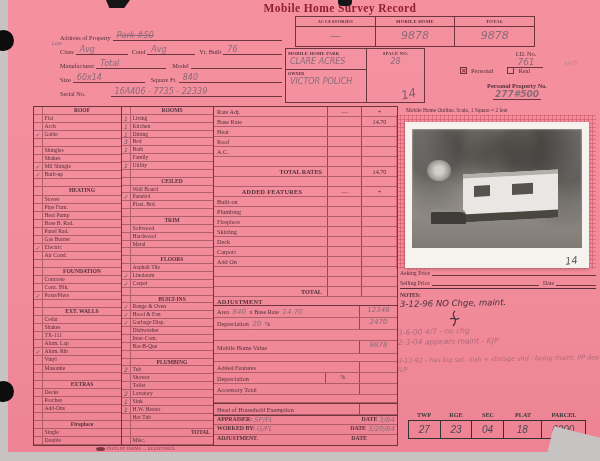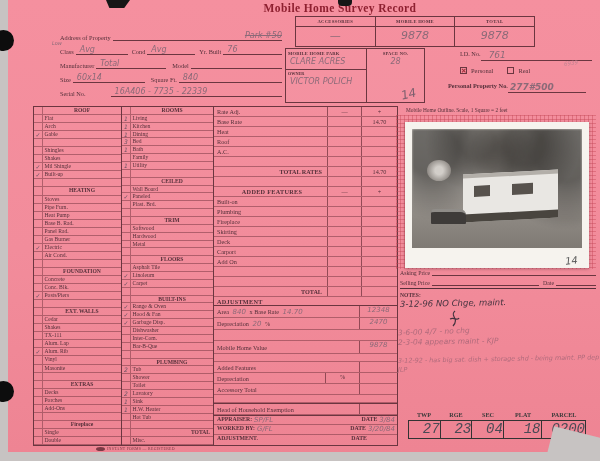--- a/index.html
+++ b/index.html
@@ -37,21 +37,21 @@
   
   .park{position:absolute;left:277px;top:48px;width:140px;height:55px;border:1.3px solid #6b3640;display:flex;background:rgba(255,255,255,0.03);}
   .park .pl{flex:1;display:flex;flex-direction:column;}
   .park .pr{width:58px;border-left:1px solid #6b3640;display:flex;flex-direction:column;position:relative;}
   .park .ph{font-size:4.6px;font-weight:bold;color:#55303a;padding:1.5px 2px;letter-spacing:.2px;}
   .park .pv{font-size:8px;padding-left:4px;line-height:10px;}
   .park .powner{font-size:4.2px;font-weight:bold;color:#55303a;border-top:.8px solid #6b3640;padding:1px 2px;margin-top:2px;}
   .space14{position:absolute;right:8px;bottom:1px;font-size:12px;transform:rotate(-14deg);color:#7d5f6e;}
 
   
-  .idline{position:absolute;display:flex;align-items:flex-start;font-size:6.3px;color:#55303a;}
+  .idline{position:absolute;display:flex;align-items:center;font-size:6.3px;color:#55303a;flex-direction:column;}
   .idline .val{border-bottom:.8px solid #6b3640;font-size:9px;line-height:10px;padding:0 8px;}
   .cbrow{position:absolute;display:flex;align-items:center;font-size:6.5px;color:#55303a;gap:4px;}
   .cbx{width:7px;height:7px;border:1px solid #6b3640;display:inline-block;text-align:center;
     font-size:6.5px;line-height:6px;color:#a32e3a;font-weight:bold;}
   .idnote{position:absolute;font-size:5.5px;transform:rotate(-8deg);color:#c28392;}
 
   
   .main{position:absolute;left:25px;top:106px;width:365px;height:340px;border:1.4px solid #6b3640;display:flex;}
   .lcol{display:flex;flex-direction:column;height:100%;}
   .col1{width:88px;border-right:1px solid #6b3640;}
@@ -120,22 +120,22 @@
   .note{position:absolute;white-space:nowrap;overflow:visible;}
   .n0{left:392px;top:298px;font-size:8.5px;transform:rotate(-1deg);}
   .n1{left:390px;top:327px;font-size:7.5px;transform:rotate(-2deg);}
   .n2{left:390px;top:337px;font-size:7.5px;transform:rotate(-1deg);}
   .n3{left:390px;top:355px;font-size:6.4px;white-space:normal;width:202px;line-height:9px;transform:rotate(-1deg);}
 
   .btab{position:absolute;left:400px;top:411px;width:178px;}
   .btab-h{display:flex;}
   .btab-h div{font-size:6.2px;font-weight:bold;text-align:center;color:#3a3a3a;padding-bottom:2px;}
   .btab-v{display:flex;border:1.2px solid #333;height:19px;}
-  .btab-v div{border-right:1px solid #333;text-align:right;font-size:14px;line-height:17px;
-    font-family:Liberation Mono, monospace;font-style:italic;color:#4a4a55;}
+  .btab-v div{border-right:1px solid #333;text-align:center;font-size:10px;line-height:17px;
+    font-family:Liberation Sans, sans-serif;font-style:italic;color:#4a4a55;}
   .btab-v div:last-child{border-right:none;}
   .cw0{width:32px;}.cw1{width:32px;}.cw2{width:32px;}.cw3{width:38px;}.cw4{width:44px;}
 
   .foot{position:absolute;left:88px;top:446.5px;display:flex;align-items:center;gap:2px;
     font-size:3.9px;color:#7c3a45;letter-spacing:.3px;}
   .foot .oval{width:9px;height:4px;background:#7c3a45;border-radius:50%;}
 </style>
 </head>
 <body>
 
@@ -151,21 +151,21 @@
         <div>TOTAL</div>
       </div>
     <div class="ttab-v hw">
 
     <div>—</div>
         <div>9878</div>
         <div>9878</div>
       </div>
   </div>
 
-  <div class="fline" style="left:52px;top:28px;width:222px;height:13px;text-align:right;">
+  <div class="fline" style="left:52px;top:28px;width:222px;height:13px;">
     <span class="lab">Address of Property</span>
     <span class="val hw strike">Park #50</span>
   </div>
   <div class="scrib hw" style="left:44px;top:40px;">Low</div>
   <div class="fline" style="left:52px;top:42px;width:222px;height:13px;">
     <span class="lab">Class</span>
     <span class="val hw" style="max-width:52px;">Avg</span>
     <span class="lab" style="padding-left:4px;">Cond</span>
     <span class="val hw" style="max-width:48px;">Avg</span>
     <span class="lab" style="padding-left:4px;">Yr. Built</span>

